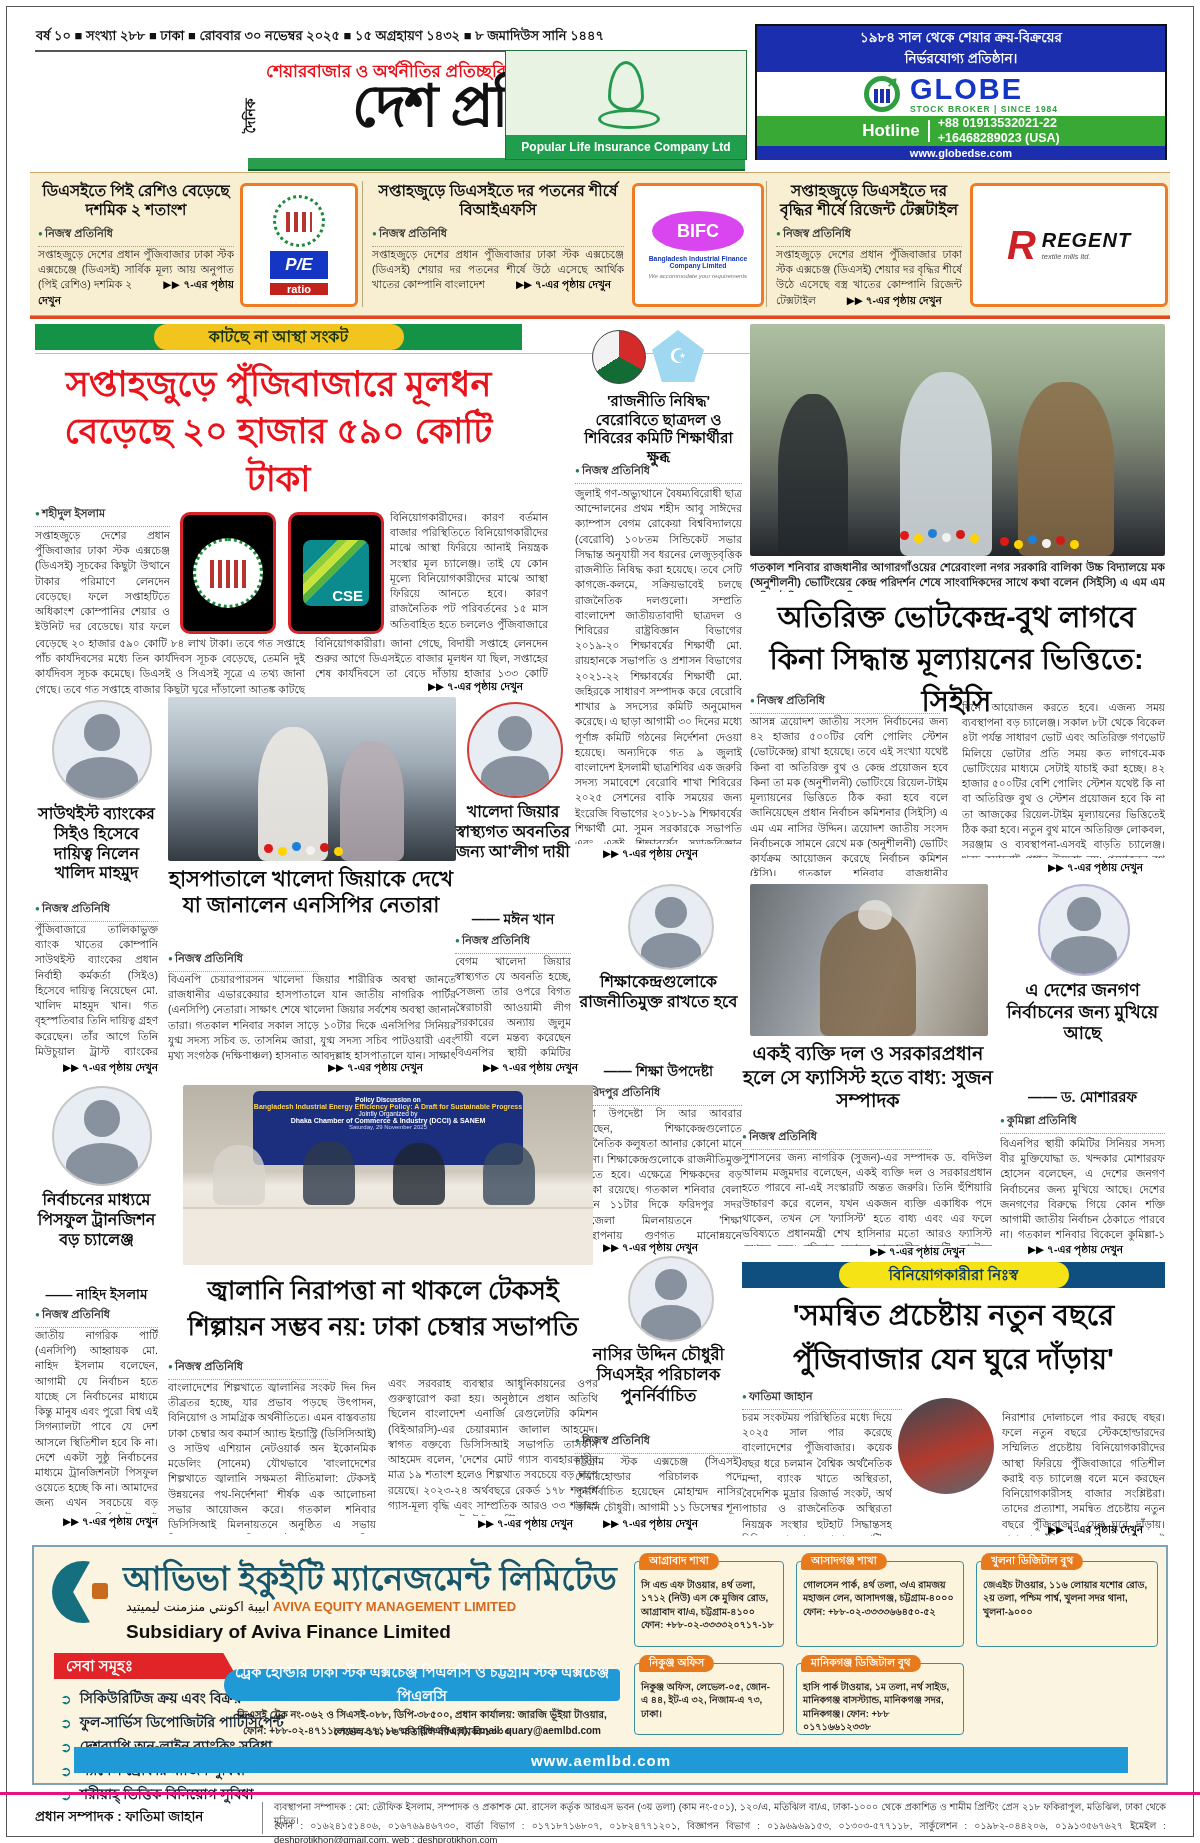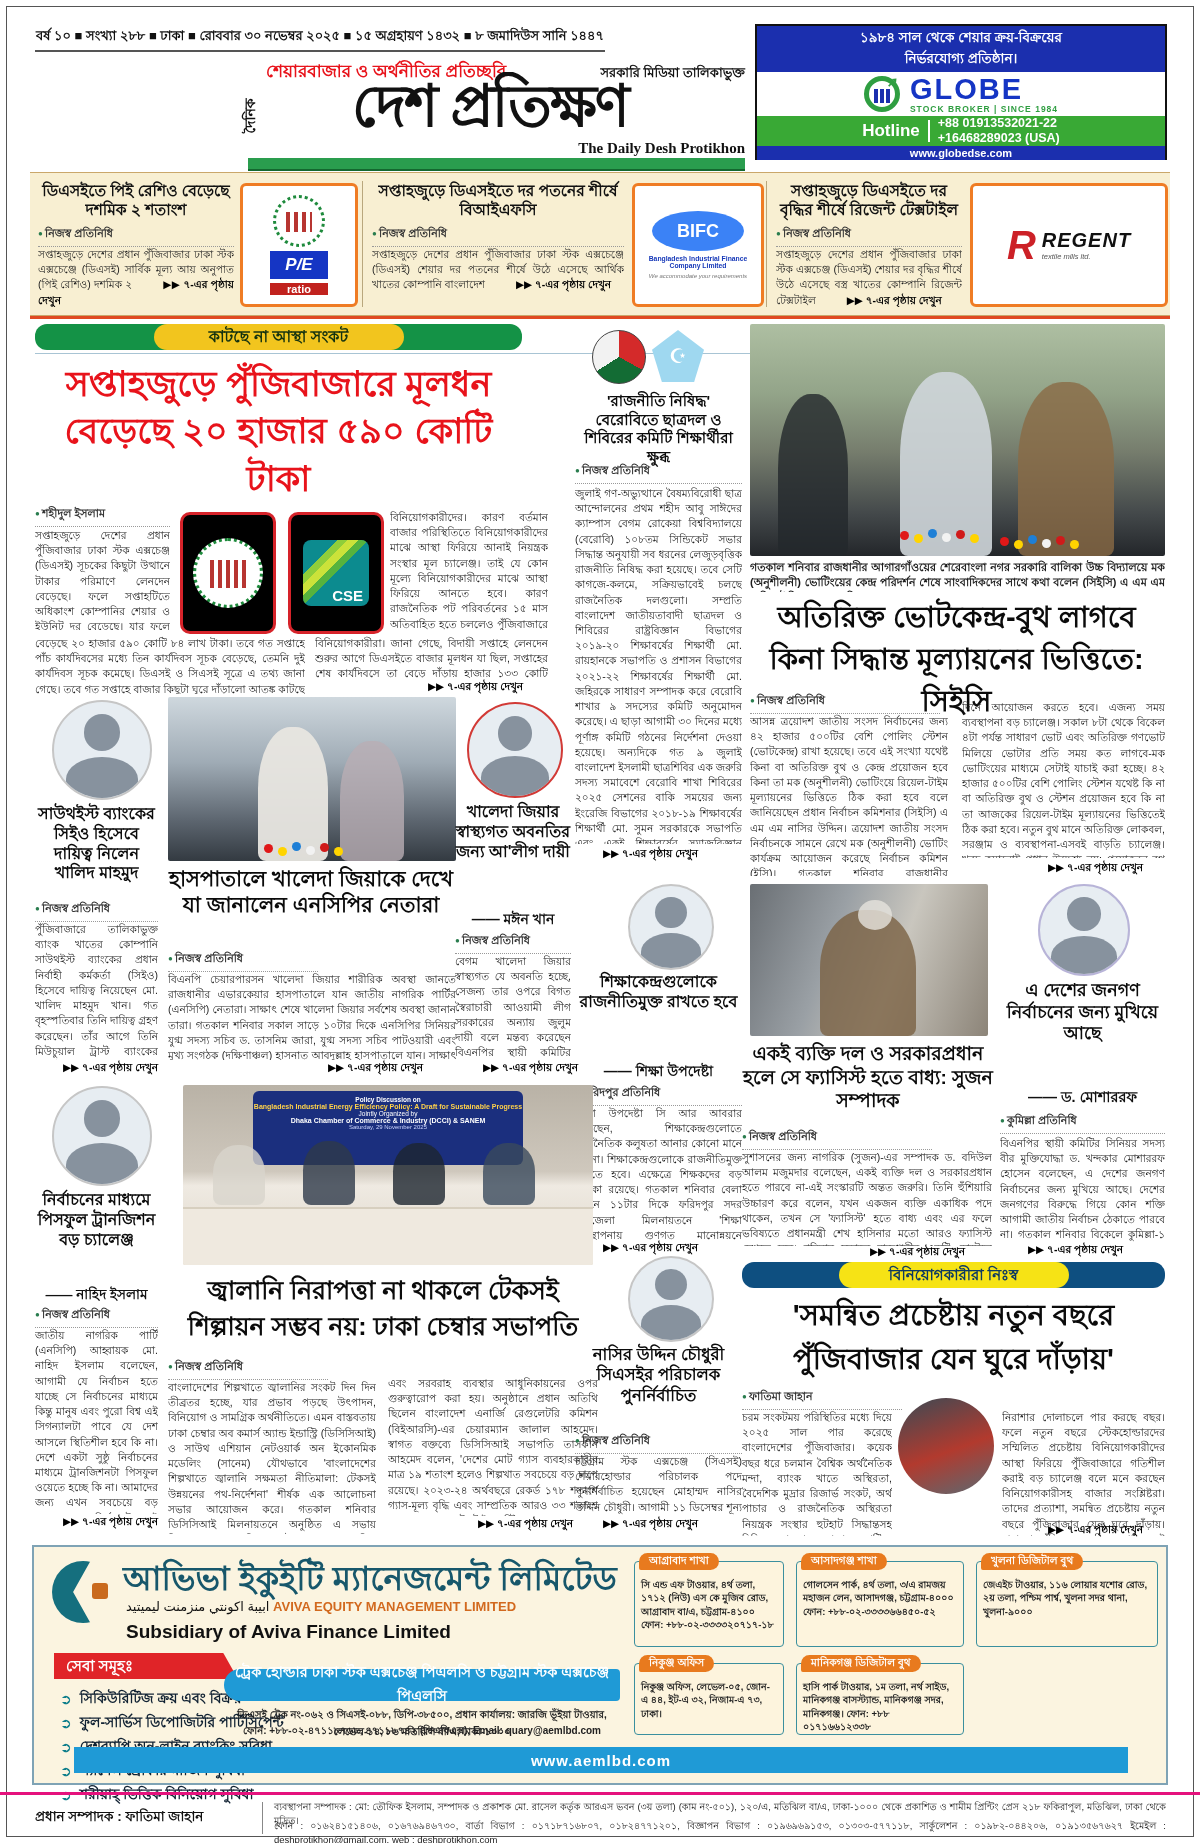--- a/index.html
+++ b/index.html
@@ -14,21 +14,21 @@
   .jump{font-weight:bold;font-size:10.5px;text-align:left;color:#000;padding-left:28px;}
   .attrib{font-weight:bold;text-align:center;}
   .attrib::before{content:"—— ";}
   .photo{overflow:hidden;border-radius:2px;}
   .blob{position:absolute;background:#23282c;border-radius:46% 46% 8px 8px;opacity:.8;}
   .mics{position:absolute;width:9px;height:9px;border-radius:50%;background:#e01818;
         box-shadow:14px 3px 0 #ffd400,28px -2px 0 #1e7fd6,42px 2px 0 #f2f2f2,56px -1px 0 #d01a1a,70px 3px 0 #ffd400;}
   .portrait{border-radius:50%;background:#e7edf2;overflow:hidden;border:2px solid #c6c6c6;position:absolute;}
   .portrait::before{content:"";position:absolute;width:38%;height:38%;left:31%;top:13%;background:#87929e;border-radius:50%;}
   .portrait::after{content:"";position:absolute;width:74%;height:46%;left:13%;top:57%;background:#87929e;border-radius:50% 50% 0 0;}
-  .kickbar{display:flex;justify-content:center;border-radius:12px;}
+  .kickbar{display:flex;justify-content:center;}
   .pill{border-radius:14px;font-weight:bold;display:flex;align-items:center;justify-content:center;}
   .logoBox{background:#fff;border:3px solid #ef7c24;border-radius:6px;display:flex;flex-direction:column;align-items:center;justify-content:center;gap:4px;}
   .redBox{background:#000000;border:3px solid #d6232a;border-radius:10px;display:flex;align-items:center;justify-content:center;}
   .dse{position:relative;border-radius:50%;border:3px dotted #1e8a3c;background:#fff;}
   .dse i{position:absolute;left:22%;top:30%;width:56%;height:44%;background:repeating-linear-gradient(90deg,#b73531 0 4px,#fff 4px 8px);}
   .cse{background:#0c8b8f;border-radius:8px;position:relative;overflow:hidden;}
   .cse::before{content:"";position:absolute;inset:0;background:linear-gradient(135deg,transparent 0 26%,#8fce3a 26% 34%,#cbe23a 34% 42%,#57b33e 42% 50%,transparent 50%);}
   .cse span{position:absolute;right:6px;bottom:2px;color:#fff;font-weight:bold;font-size:15px;}
   .tz-h{font-size:15.5px;font-weight:bold;text-align:center;line-height:1.25;}
   .sep-v{background:#b9a77d;width:1px;}
@@ -49,20 +49,25 @@
   <div class="a" style="left:35px;top:26px;width:570px;text-align:center;font-size:13px;font-weight:bold;">বর্ষ ১০ ■ সংখ্যা ২৮৮ ■ ঢাকা ■ রোববার ৩০ নভেম্বর ২০২৫ ■ ১৫ অগ্রহায়ণ ১৪৩২ ■ ৮ জমাদিউস সানি ১৪৪৭</div>
   <div class="a" style="left:35px;top:50px;width:570px;height:2px;background:#555;"></div>
 
   <div class="a" style="left:233px;top:104px;transform:rotate(-90deg);font-size:14px;font-weight:bold;">দৈনিক</div>
   <div class="a" style="left:266px;top:58px;font-size:17px;font-weight:bold;color:#e8131b;">শেয়ারবাজার ও অর্থনীতির প্রতিচ্ছবি</div>
   <div class="a" style="left:540px;top:63px;width:205px;text-align:right;font-size:13px;font-weight:bold;">সরকারি মিডিয়া তালিকাভুক্ত</div>
   <div class="a" style="left:250px;top:72px;width:480px;text-align:center;font-size:58px;font-weight:900;letter-spacing:-2px;line-height:1.18;white-space:nowrap;overflow:hidden;">দেশ প্রতিক্ষণ</div>
   <div class="a serif" style="left:545px;top:140px;width:200px;text-align:right;font-size:15px;font-weight:bold;">The Daily Desh Protikhon</div>
   <div class="a" style="left:248px;top:158px;width:497px;height:11px;background:#2a9d4e;border-bottom:2px solid #14682f;"></div>
 
+  <div class="a" style="left:505px;top:50px;width:240px;height:108px;background:#e9f3e4;border:1px solid #24703a;">
+    <div style="position:absolute;left:102px;top:10px;width:30px;height:44px;border:3px solid #259a4f;border-radius:50% 50% 46% 54%/72% 72% 28% 28%;"></div>
+    <div style="position:absolute;left:92px;top:58px;width:56px;height:14px;border:3px solid #259a4f;border-radius:50%;"></div>
+    <div style="position:absolute;left:0;bottom:0;width:100%;height:24px;background:#1f9e4d;color:#fff;font-weight:bold;font-size:12px;display:flex;align-items:center;justify-content:center;">Popular Life Insurance Company Ltd</div>
+  </div>
 
   <div class="a" style="left:755px;top:24px;width:412px;height:136px;border:2px solid #111;box-sizing:border-box;">
     <div style="height:44px;background:#1b2fae;color:#fff;text-align:center;font-weight:bold;font-size:13.5px;line-height:1.55;padding-top:2px;">
       <div>১৯৮৪ সাল থেকে শেয়ার ক্রয়-বিক্রয়ের</div>
       <div>নির্ভরযোগ্য প্রতিষ্ঠান।</div>
     </div>
     <div style="height:44px;background:#fff;display:flex;align-items:center;justify-content:center;gap:10px;">
       <div style="position:relative;width:36px;height:36px;border:5px solid #2f9e41;border-radius:50%;box-sizing:border-box;">
         <i style="position:absolute;left:5px;bottom:4px;width:16px;height:14px;background:repeating-linear-gradient(90deg,#1b2fae 0 4px,#fff 4px 6px);"></i>
         <b style="position:absolute;right:-4px;top:-8px;color:#2f9e41;font-size:15px;">➚</b>
@@ -100,21 +105,21 @@
     </div>
     <div class="a sep-v" style="left:332px;top:8px;height:126px;"></div>
 
     <div class="a tz-h" style="left:342px;top:8px;width:252px;">সপ্তাহজুড়ে ডিএসইতে দর পতনের শীর্ষে বিআইএফসি</div>
     <div class="a by" style="left:342px;top:52px;width:252px;">নিজস্ব প্রতিনিধি</div>
     <div class="a bt" style="left:342px;top:74px;width:252px;height:60px;">
       <span>সপ্তাহজুড়ে দেশের প্রধান পুঁজিবাজার ঢাকা স্টক এক্সচেঞ্জে (ডিএসই) শেয়ার দর পতনের শীর্ষে উঠে এসেছে আর্থিক খাতের কোম্পানি বাংলাদেশ</span>
       <b class="jump">▶▶ ৭-এর পৃষ্ঠায় দেখুন</b>
     </div>
     <div class="a logoBox" style="left:602px;top:10px;width:126px;height:118px;">
-      <div style="width:92px;height:40px;background:#3b82f6;border-radius:50%;color:#fff;font-weight:900;font-size:18px;display:flex;align-items:center;justify-content:center;">BIFC</div>
+      <div style="width:92px;height:40px;background:#d946ef;border-radius:50%;color:#fff;font-weight:900;font-size:18px;display:flex;align-items:center;justify-content:center;">BIFC</div>
       <div style="width:116px;font-size:6.8px;font-weight:bold;color:#1638b8;text-align:center;">Bangladesh Industrial Finance Company Limited</div>
       <div style="width:116px;font-size:6px;color:#777;text-align:center;font-style:italic;">We accommodate your requirements</div>
     </div>
     <div class="a sep-v" style="left:736px;top:8px;height:126px;"></div>
 
     <div class="a tz-h" style="left:746px;top:8px;width:186px;">সপ্তাহজুড়ে ডিএসইতে দর বৃদ্ধির শীর্ষে রিজেন্ট টেক্সটাইল</div>
     <div class="a by" style="left:746px;top:52px;width:186px;">নিজস্ব প্রতিনিধি</div>
     <div class="a bt" style="left:746px;top:74px;width:186px;height:60px;">
       <span>সপ্তাহজুড়ে দেশের প্রধান পুঁজিবাজার ঢাকা স্টক এক্সচেঞ্জ (ডিএসই) শেয়ার দর বৃদ্ধির শীর্ষে উঠে এসেছে বস্ত্র খাতের কোম্পানি রিজেন্ট টেক্সটাইল</span>
       <b class="jump">▶▶ ৭-এর পৃষ্ঠায় দেখুন</b>

